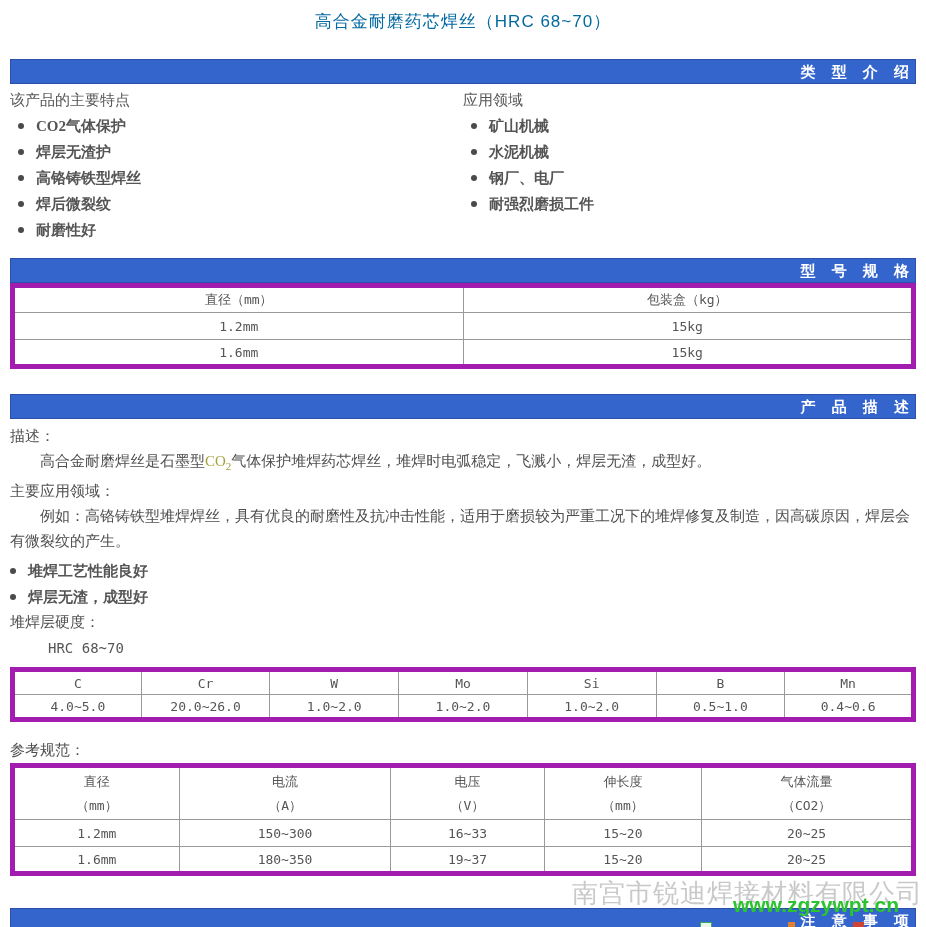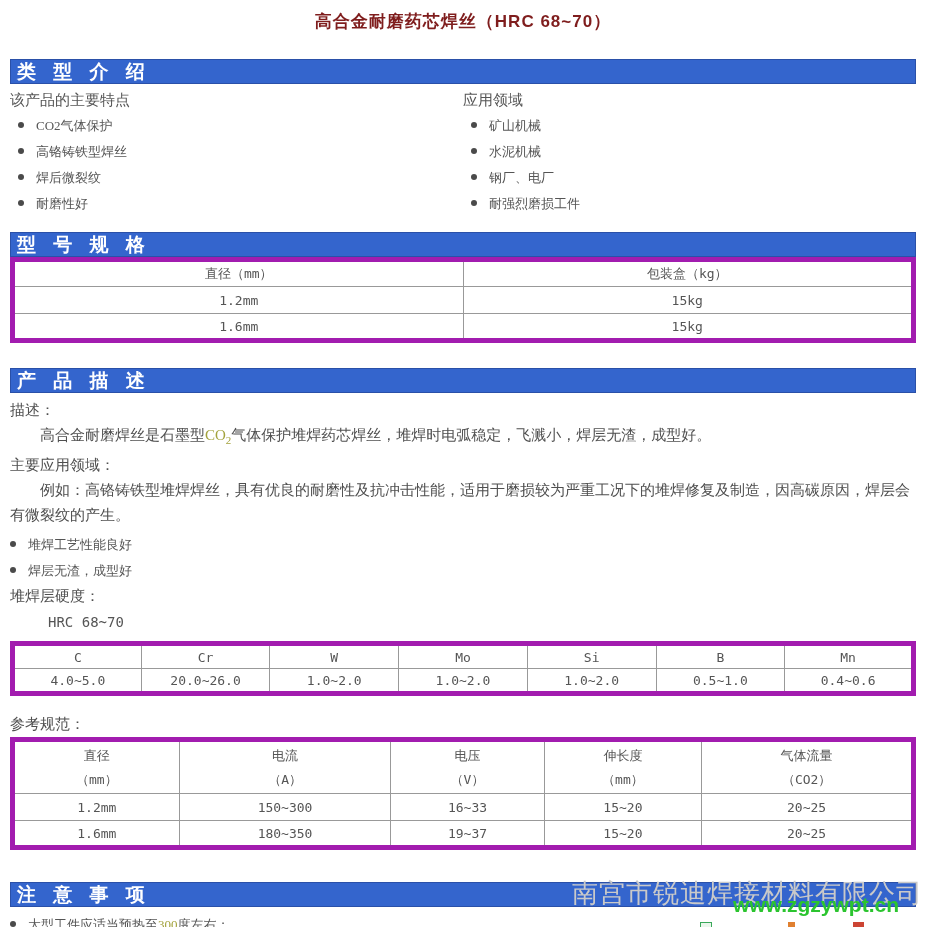--- a/index.html
+++ b/index.html
@@ -7,40 +7,40 @@
   body {
     width:926px; height:927px; position:relative; overflow:hidden;
     font-family:"Liberation Serif","DejaVu Serif",serif;
     color:#4f4f4f;
   }
   .page { padding:0 10px; }
 
   .title {
     padding-top:10px; text-align:center;
     font-family:"Liberation Sans","DejaVu Sans",sans-serif;
-    font-size:17px; font-weight:bold; color:#7f1d1d; letter-spacing:1px;
+    font-size:17px; font-weight:normal; color:#0369a1; letter-spacing:1px;
   }
 
   .bar {
     margin-top:26px; height:25px; line-height:23px;
     background:#3465cd; border:1px solid #2a50a8;
-    color:#ffffff; text-align:left; font-weight:bold; font-size:19px;
+    color:#ffffff; text-align:right; font-weight:bold; font-size:15px;
     letter-spacing:6px; text-indent:6px;
     font-family:"Liberation Sans","DejaVu Sans",sans-serif;
   }
   .bar.tight { margin-top:15px; }
   .bar.mid   { margin-top:25px; }
   .bar.low   { margin-top:32px; }
 
   .twocol { display:flex; margin-top:5px; }
   .col { width:50%; }
   .col-title { font-size:15px; color:#555; line-height:22px; }
 
   ul.blist { list-style:none; margin-top:2px; }
-  ul.blist li { font-size:13px; color:#555; line-height:26px; padding-left:8px; white-space:nowrap; }
+  ul.blist li { font-size:15px; color:#555; line-height:26px; padding-left:8px; white-space:nowrap;font-weight:bold; }
   .dot {
     display:inline-block; width:6px; height:6px; border-radius:50%;
     background:#4a4a4a; margin-right:12px; vertical-align:2px;
   }
   ul.blist.flush li { padding-left:0; }
 
   table.tbl {
     width:100%; border-collapse:collapse; table-layout:fixed;
     border:5px solid #a21caf;
     padding-left:21px;
@@ -85,20 +85,21 @@
 
   <div class="bar">
     <span>类 型 介 绍</span>
   </div>
 
   <div class="twocol">
     <div class="col">
       <div class="col-title">该产品的主要特点</div>
       <ul class="blist">
         <li><span class="dot"></span><span>CO2气体保护</span></li>
+        <li><span class="dot"></span><span>焊层无渣护</span></li>
         <li><span class="dot"></span><span>高铬铸铁型焊丝</span></li>
         <li><span class="dot"></span><span>焊后微裂纹</span></li>
         <li><span class="dot"></span><span>耐磨性好</span></li>
       </ul>
     </div>
     <div class="col">
       <div class="col-title">应用领域</div>
       <ul class="blist">
         <li><span class="dot"></span><span>矿山机械</span></li>
         <li><span class="dot"></span><span>水泥机械</span></li>

